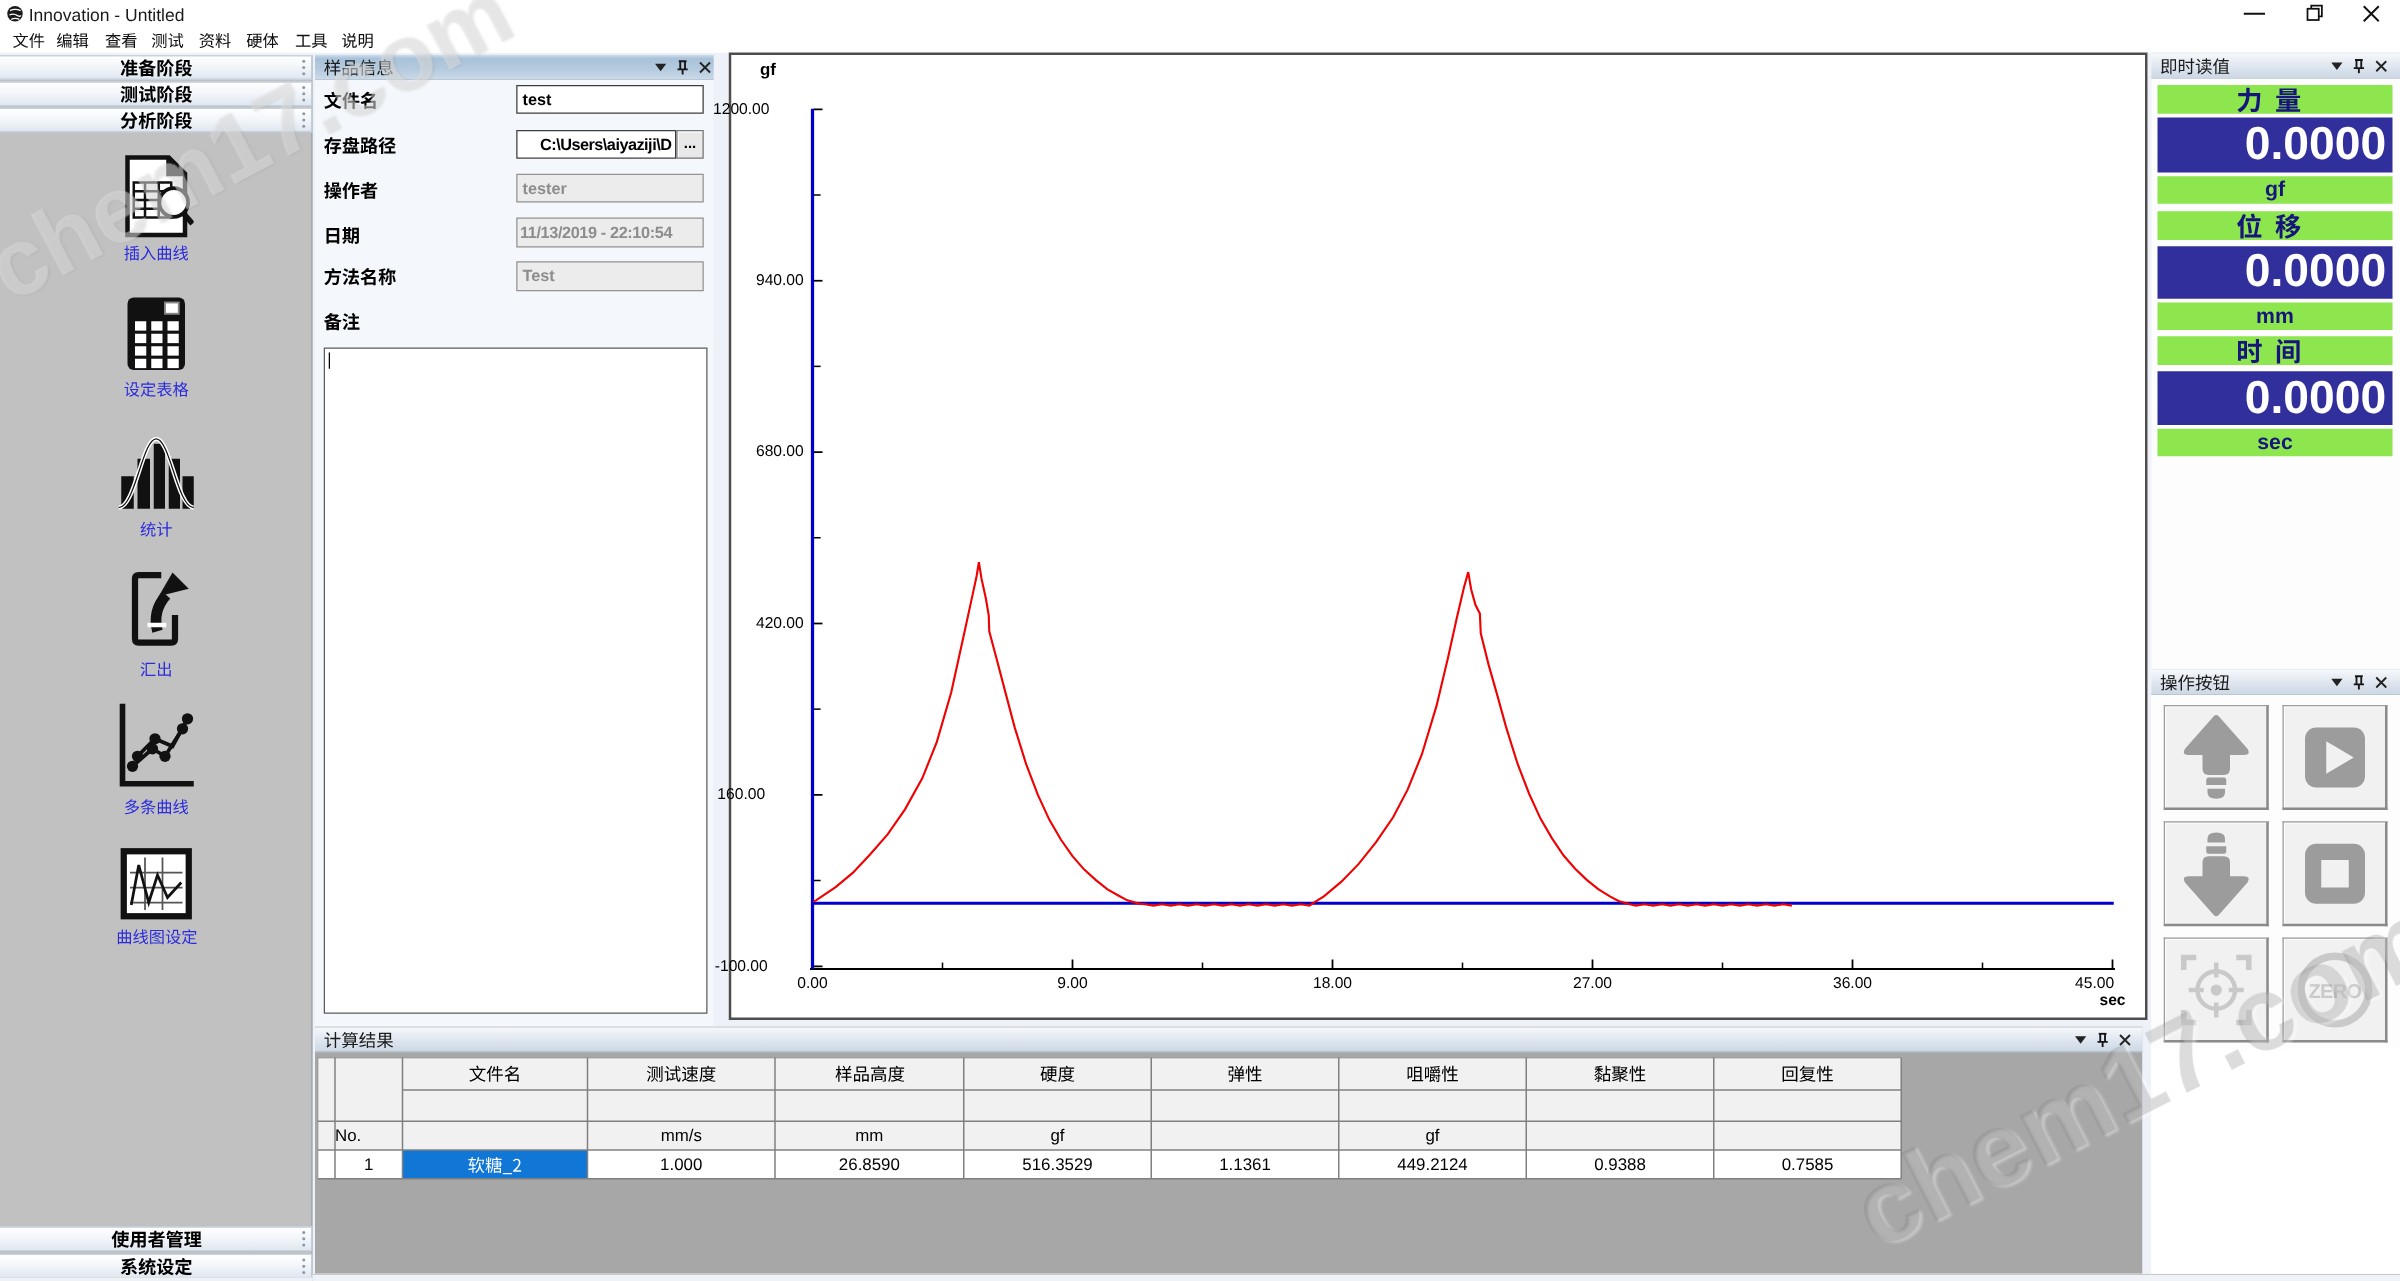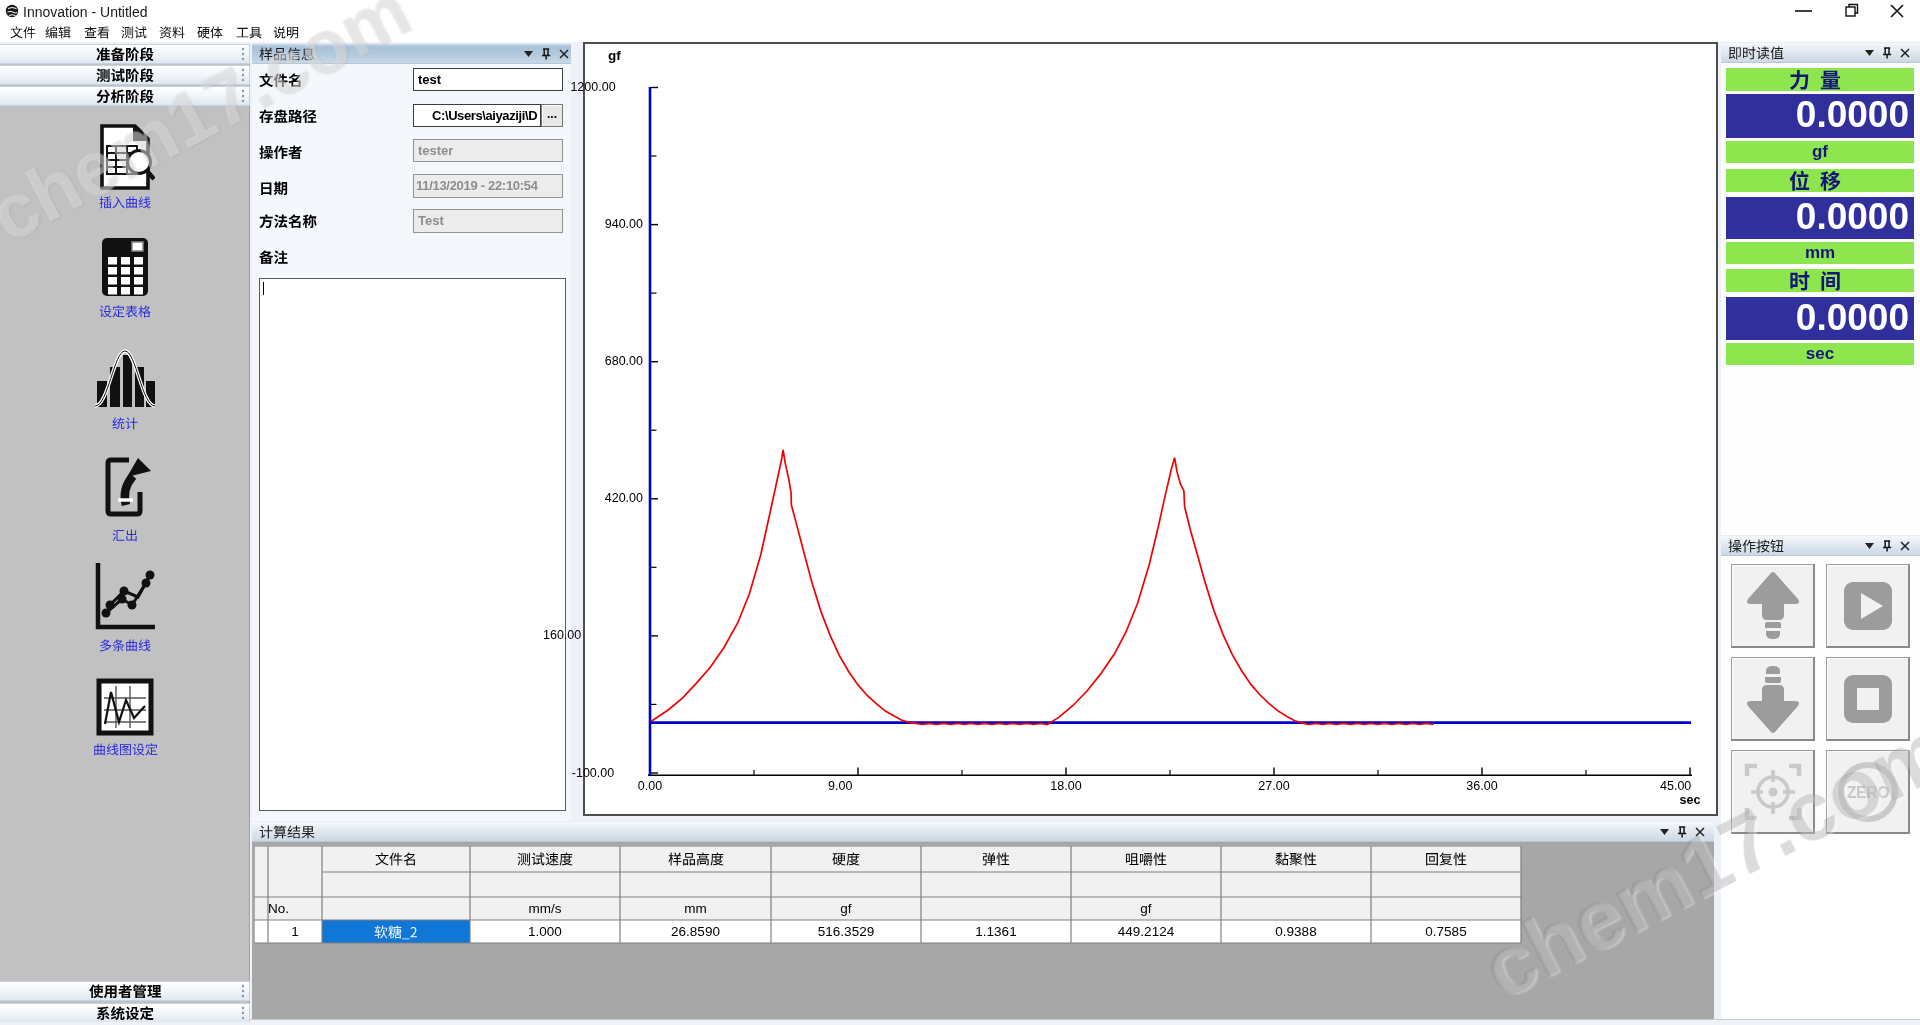--- a/index.html
+++ b/index.html
@@ -293,24 +293,24 @@
     <path d="M1378.0 770 V775" stroke="#000" stroke-width="1.2"></path>
     <path d="M1586.0 770 V775" stroke="#000" stroke-width="1.2"></path>
     <path d="M650 87 V775" stroke="#0000cd" stroke-width="2.6"></path>
     <path d="M650 722.6 H1691" stroke="#0000cd" stroke-width="2.6"></path>
     <path d="M650.7 721.3 L652.8 720.3 L668.5 709.7 L682.4 698.1 L696.2 683.4 L710.1 667.5 L724.0 647.5 L737.8 622.7 L749.4 593.7 L760.9 554.2 L770.2 512.0 L777.1 480.3 L781.3 460.8 L783.1 449.8 L785.2 462.9 L788.7 478.8 L791.0 492.5 L791.4 505.1 L797.9 529.4 L804.8 555.7 L811.8 582.1 L821.0 611.6 L830.3 635.9 L839.5 655.9 L848.8 671.8 L858.0 684.9 L867.2 695.5 L876.5 703.9 L885.7 711.3 L895.0 716.6 L901.9 720.3 L911.2 722.9 L915.8 723.4 L922.7 724.5 L929.6 723.4 L936.6 724.5 L943.5 723.4 L950.4 724.5 L957.4 723.4 L964.3 724.5 L971.2 723.4 L978.2 724.5 L985.1 723.4 L992.0 724.5 L999.0 723.4 L1005.9 724.5 L1012.8 723.4 L1019.8 724.5 L1026.7 723.4 L1033.6 724.5 L1040.6 723.4 L1047.5 724.5 L1049.8 722.9 L1059.1 717.1 L1072.9 705.5 L1086.8 691.3 L1100.7 673.9 L1114.5 653.8 L1126.1 631.7 L1137.6 603.2 L1149.2 564.7 L1158.4 526.2 L1165.4 494.6 L1171.2 469.8 L1174.6 457.7 L1176.9 471.4 L1180.4 484.0 L1183.9 490.9 L1184.6 506.7 L1190.8 531.5 L1197.7 555.7 L1204.7 581.1 L1213.9 610.6 L1223.2 634.8 L1232.4 654.9 L1241.6 670.7 L1250.9 684.4 L1260.1 695.0 L1269.4 703.9 L1278.6 711.3 L1287.9 717.1 L1294.8 720.8 L1304.0 723.4 L1308.7 724.5 L1315.6 723.4 L1322.5 724.5 L1329.5 723.4 L1336.4 724.5 L1343.3 723.4 L1350.3 724.5 L1357.2 723.4 L1364.1 724.5 L1371.1 723.4 L1378.0 724.5 L1384.9 723.4 L1391.9 724.5 L1398.8 723.4 L1405.7 724.5 L1412.7 723.4 L1419.6 724.5 L1426.5 723.4 L1433.5 724.5" fill="none" stroke="#ee0202" stroke-width="1.7"></path>
   </svg>
 <div class="abs" style="left:543px;top:80.0px;width:100px;text-align:center;font-size:12.5px;color:#000">1200.00</div>
 <div class="abs" style="left:543px;top:217.1px;width:100px;text-align:right;font-size:12.5px;color:#000">940.00</div>
 <div class="abs" style="left:543px;top:354.2px;width:100px;text-align:right;font-size:12.5px;color:#000">680.00</div>
 <div class="abs" style="left:543px;top:491.3px;width:100px;text-align:right;font-size:12.5px;color:#000">420.00</div>
-<div class="abs" style="left:543px;top:628.4px;width:100px;text-align:left;font-size:12.5px;color:#000">160.00</div>
+<div class="abs" style="left:543px;top:628.4px;width:100px;text-align:center;font-size:12.5px;color:#000">160.00</div>
 <div class="abs" style="left:543px;top:765.5px;width:100px;text-align:center;font-size:12.5px;color:#000">-100.00</div>
 <div class="abs" style="left:620.0px;top:779px;width:60px;text-align:center;font-size:12.5px;color:#000">0.00</div>
-<div class="abs" style="left:828.0px;top:779px;width:60px;text-align:left;font-size:12.5px;color:#000">9.00</div>
+<div class="abs" style="left:828.0px;top:779px;width:60px;text-align:center;font-size:12.5px;color:#000">9.00</div>
 <div class="abs" style="left:1036.0px;top:779px;width:60px;text-align:center;font-size:12.5px;color:#000">18.00</div>
 <div class="abs" style="left:1244.0px;top:779px;width:60px;text-align:center;font-size:12.5px;color:#000">27.00</div>
 <div class="abs" style="left:1452.0px;top:779px;width:60px;text-align:center;font-size:12.5px;color:#000">36.00</div>
 <div class="abs" style="left:1660.0px;top:779px;width:60px;text-align:left;font-size:12.5px;color:#000">45.00</div>
 <div class="abs" style="left:1670px;top:793px;width:40px;text-align:center;font-size:12.5px;font-weight:bold;color:#000">sec</div>
 <div class="abs" style="left:1721px;top:42px;width:199px;height:977px;background:#fdfdfe"></div>
 <div class="hdr" style="left:1721px;top:42px;width:199px;height:21px;"></div>
 <svg style="position:absolute;left:1728.0px;top:44.7px;overflow:visible" width="56" height="18" viewBox="0 0 56 18">
     <g transform="translate(0,13.3)">
       <path fill="#1c1c1c" d="M5.9 -7.3V-5.4H2.6V-7.3ZM5.9 -8.3H2.6V-10.1H5.9ZM4.4 -3.3C4.7 -2.8 5 -2.3 5.2 -1.8L2.6 -1V-4.4H6.9V-11H1.5V-1.3C1.5 -0.7 1.1 -0.5 0.9 -0.4C1.1 -0.1 1.3 0.4 1.4 0.7C1.7 0.5 2.1 0.3 5.7 -1C5.9 -0.5 6.2 0 6.3 0.4L7.3 -0.1C6.9 -1 6 -2.5 5.3 -3.7ZM8.2 -10.9V1.1H9.2V-10H11.8V-2.9C11.8 -2.7 11.7 -2.6 11.5 -2.6C11.3 -2.6 10.7 -2.6 9.9 -2.6C10.1 -2.3 10.2 -1.9 10.2 -1.6C11.3 -1.6 11.9 -1.6 12.3 -1.8C12.7 -2 12.8 -2.3 12.8 -2.9V-10.9Z M20.6 -6.3C21.4 -5.2 22.3 -3.8 22.8 -2.9L23.7 -3.4C23.2 -4.3 22.3 -5.7 21.5 -6.8ZM18.5 -5.6V-2.4H16.1V-5.6ZM18.5 -6.6H16.1V-9.6H18.5ZM15.1 -10.6V-0.4H16.1V-1.5H19.5V-10.6ZM24.7 -11.7V-9H20.2V-7.9H24.7V-0.5C24.7 -0.2 24.6 -0.1 24.3 -0.1C24 -0.1 23 -0.1 21.9 -0.1C22 0.2 22.2 0.7 22.3 1C23.7 1 24.6 1 25.1 0.8C25.6 0.6 25.8 0.3 25.8 -0.5V-7.9H27.5V-9H25.8V-11.7Z M34.2 -6.3C34.9 -5.9 35.8 -5.3 36.2 -4.9L36.7 -5.5C36.3 -5.9 35.4 -6.5 34.7 -6.9ZM33.2 -5.1C33.9 -4.7 34.8 -4 35.3 -3.6L35.8 -4.2C35.3 -4.6 34.4 -5.2 33.7 -5.6ZM37.6 -1.5C38.7 -0.7 40.1 0.4 40.8 1.2L41.4 0.5C40.7 -0.3 39.3 -1.3 38.2 -2.1ZM29.5 -10.8C30.2 -10.1 31.2 -9.2 31.6 -8.6L32.3 -9.4C31.9 -10 30.9 -10.8 30.1 -11.4ZM33.1 -8.3V-7.4H39.9C39.7 -6.8 39.5 -6.2 39.3 -5.7L40.1 -5.5C40.5 -6.2 40.8 -7.2 41.1 -8.2L40.4 -8.3L40.3 -8.3H37.6V-9.6H40.5V-10.5H37.6V-11.8H36.6V-10.5H33.7V-9.6H36.6V-8.3ZM36.9 -6.8V-5.2C36.9 -4.7 36.9 -4.1 36.8 -3.5H32.8V-2.6H36.4C35.9 -1.5 34.8 -0.5 32.6 0.4C32.8 0.6 33.1 0.9 33.2 1.2C35.8 0.2 37 -1.2 37.5 -2.6H41.2V-3.5H37.8C37.9 -4.1 38 -4.6 38 -5.2V-6.8ZM28.6 -7.4V-6.4H30.6V-1.2C30.6 -0.6 30.2 -0.1 30 0.1C30.1 0.3 30.4 0.6 30.5 0.8V0.8C30.7 0.5 31.1 0.2 33.3 -1.6C33.2 -1.8 33 -2.2 32.9 -2.5L31.6 -1.5V-7.4Z M50.4 -11.8C50.3 -11.3 50.3 -10.8 50.2 -10.3H46.6V-9.4H50C50 -8.9 49.9 -8.5 49.8 -8.1H47.3V-0.2H46V0.7H55.4V-0.2H54.2V-8.1H50.7C50.8 -8.5 50.9 -8.9 51 -9.4H55V-10.3H51.3L51.5 -11.7ZM48.3 -0.2V-1.4H53.2V-0.2ZM48.3 -5.3H53.2V-4.1H48.3ZM48.3 -6.1V-7.3H53.2V-6.1ZM48.3 -3.3H53.2V-2.1H48.3ZM45.7 -11.7C45 -9.6 43.7 -7.5 42.4 -6.2C42.6 -5.9 42.9 -5.4 43 -5.1C43.4 -5.6 43.8 -6.1 44.2 -6.7V1.1H45.2V-8.2C45.8 -9.3 46.3 -10.3 46.7 -11.4Z"></path>

